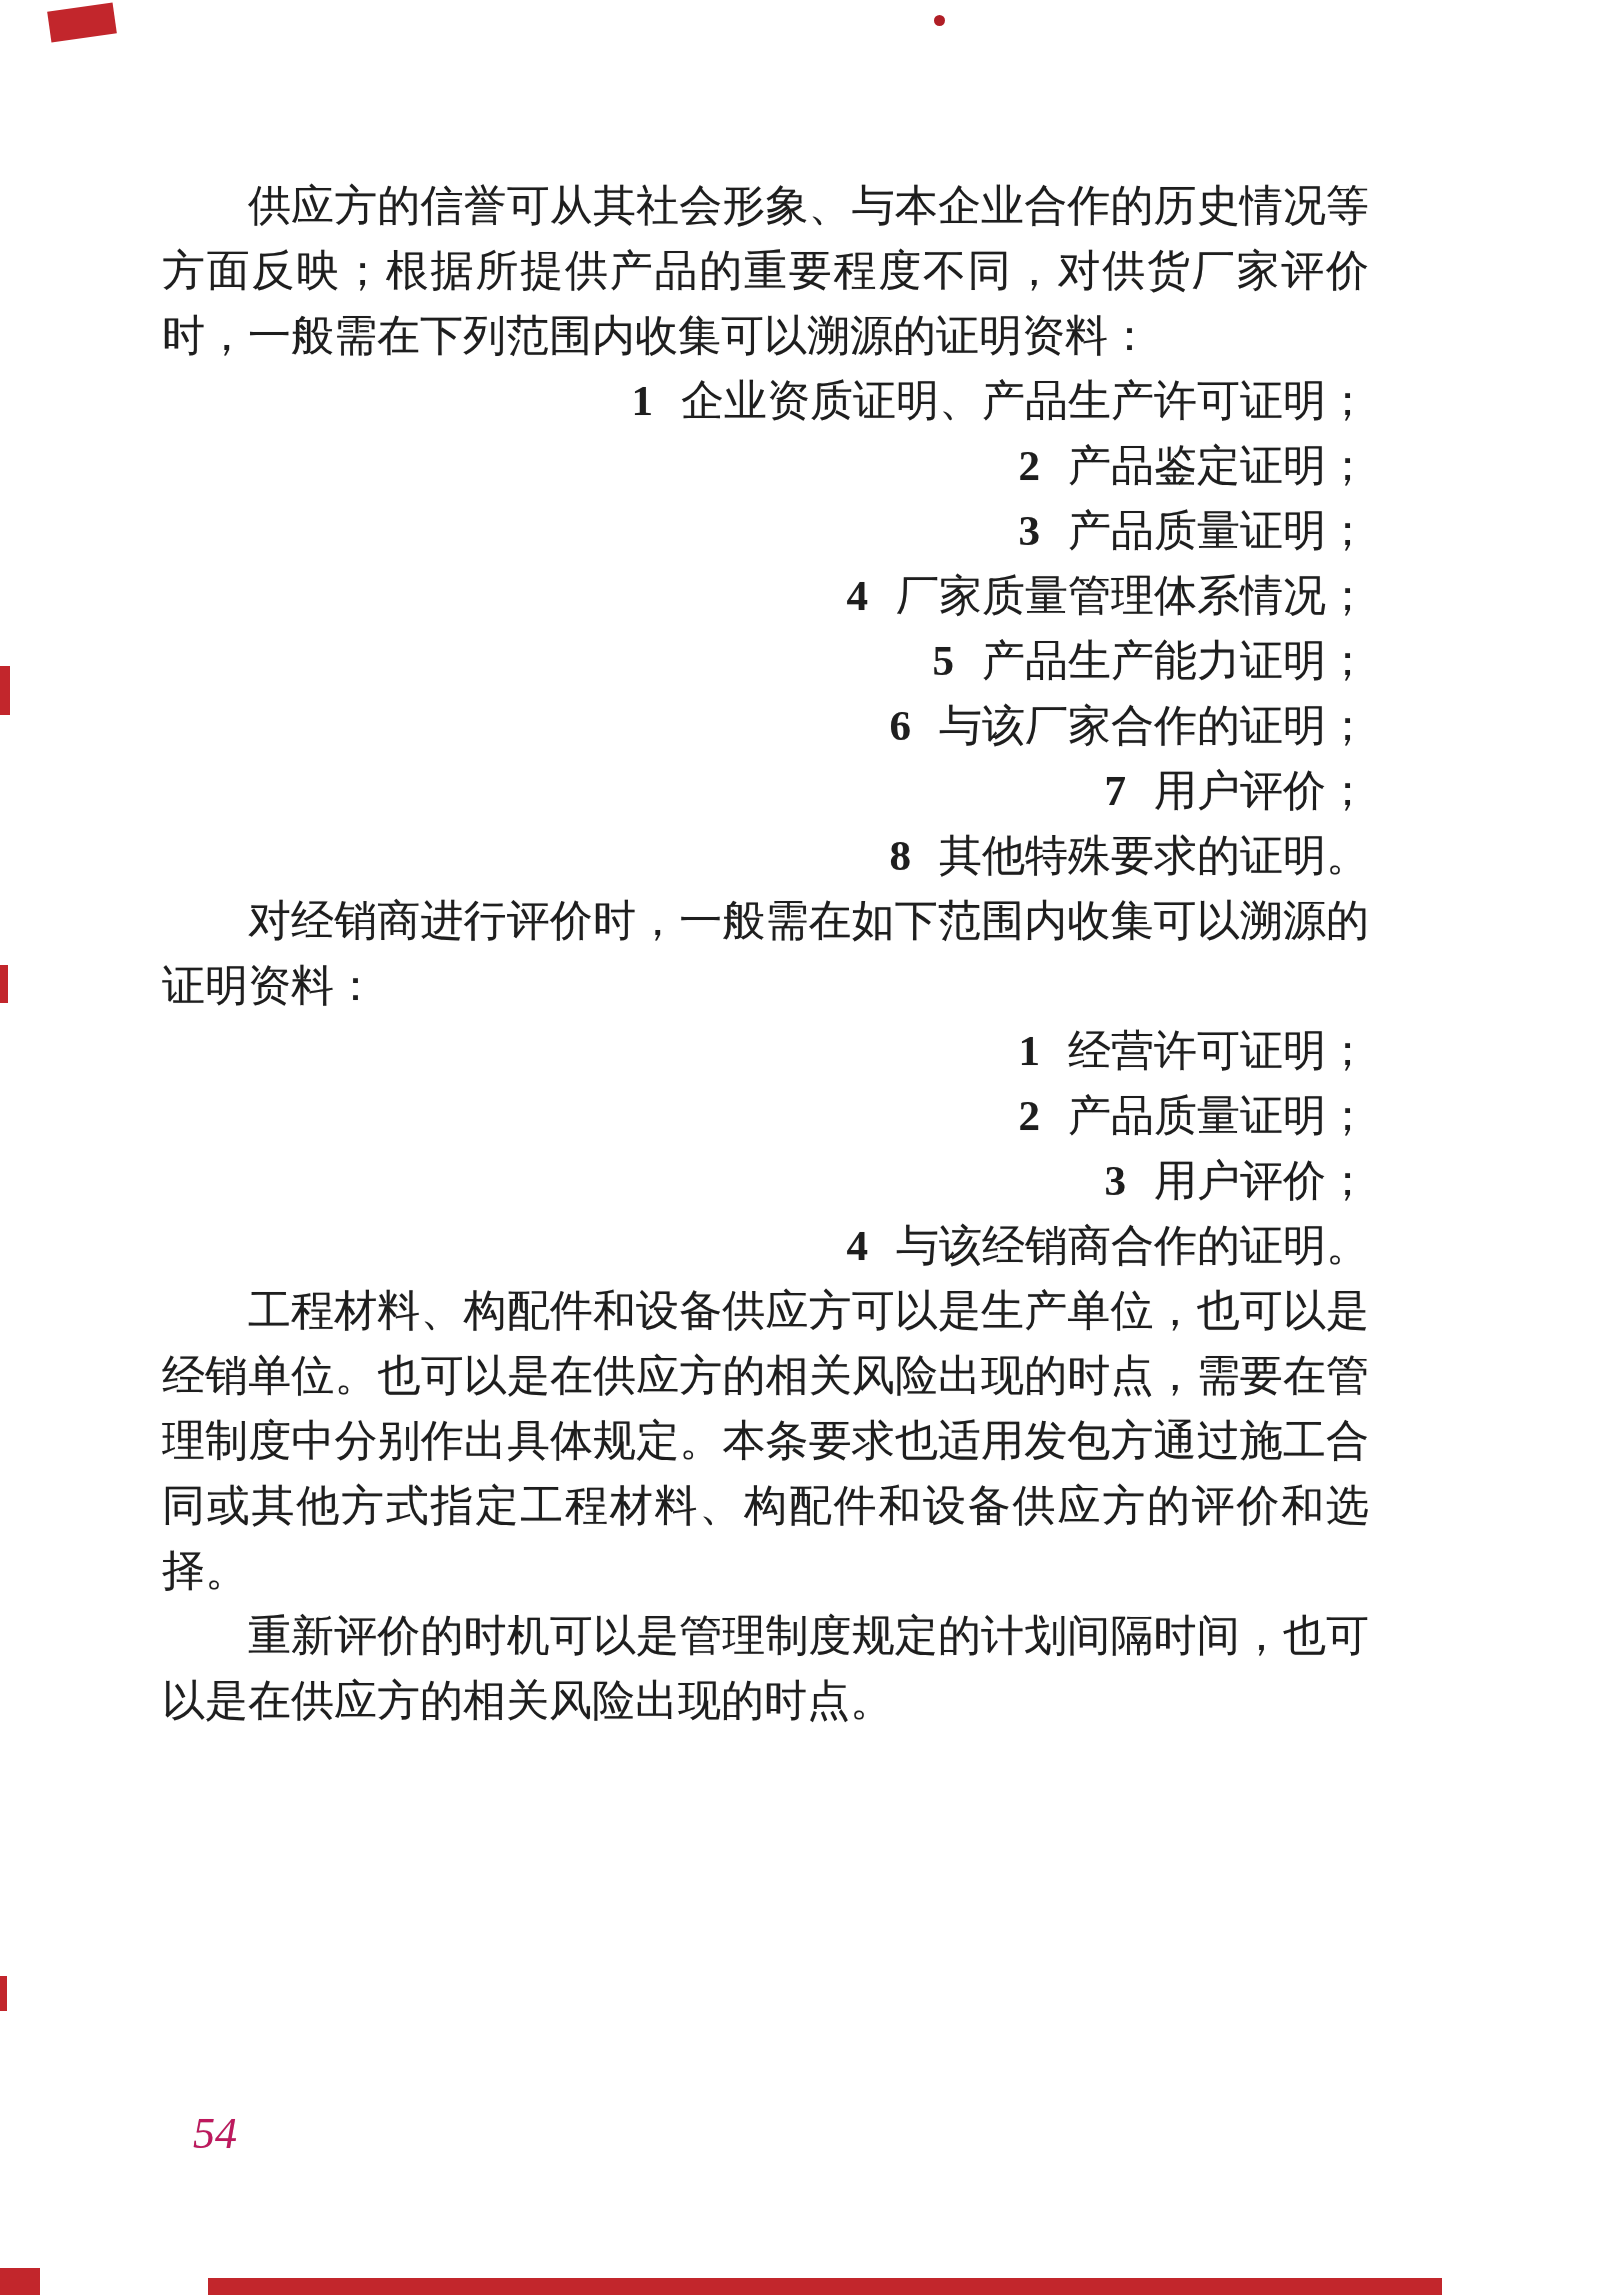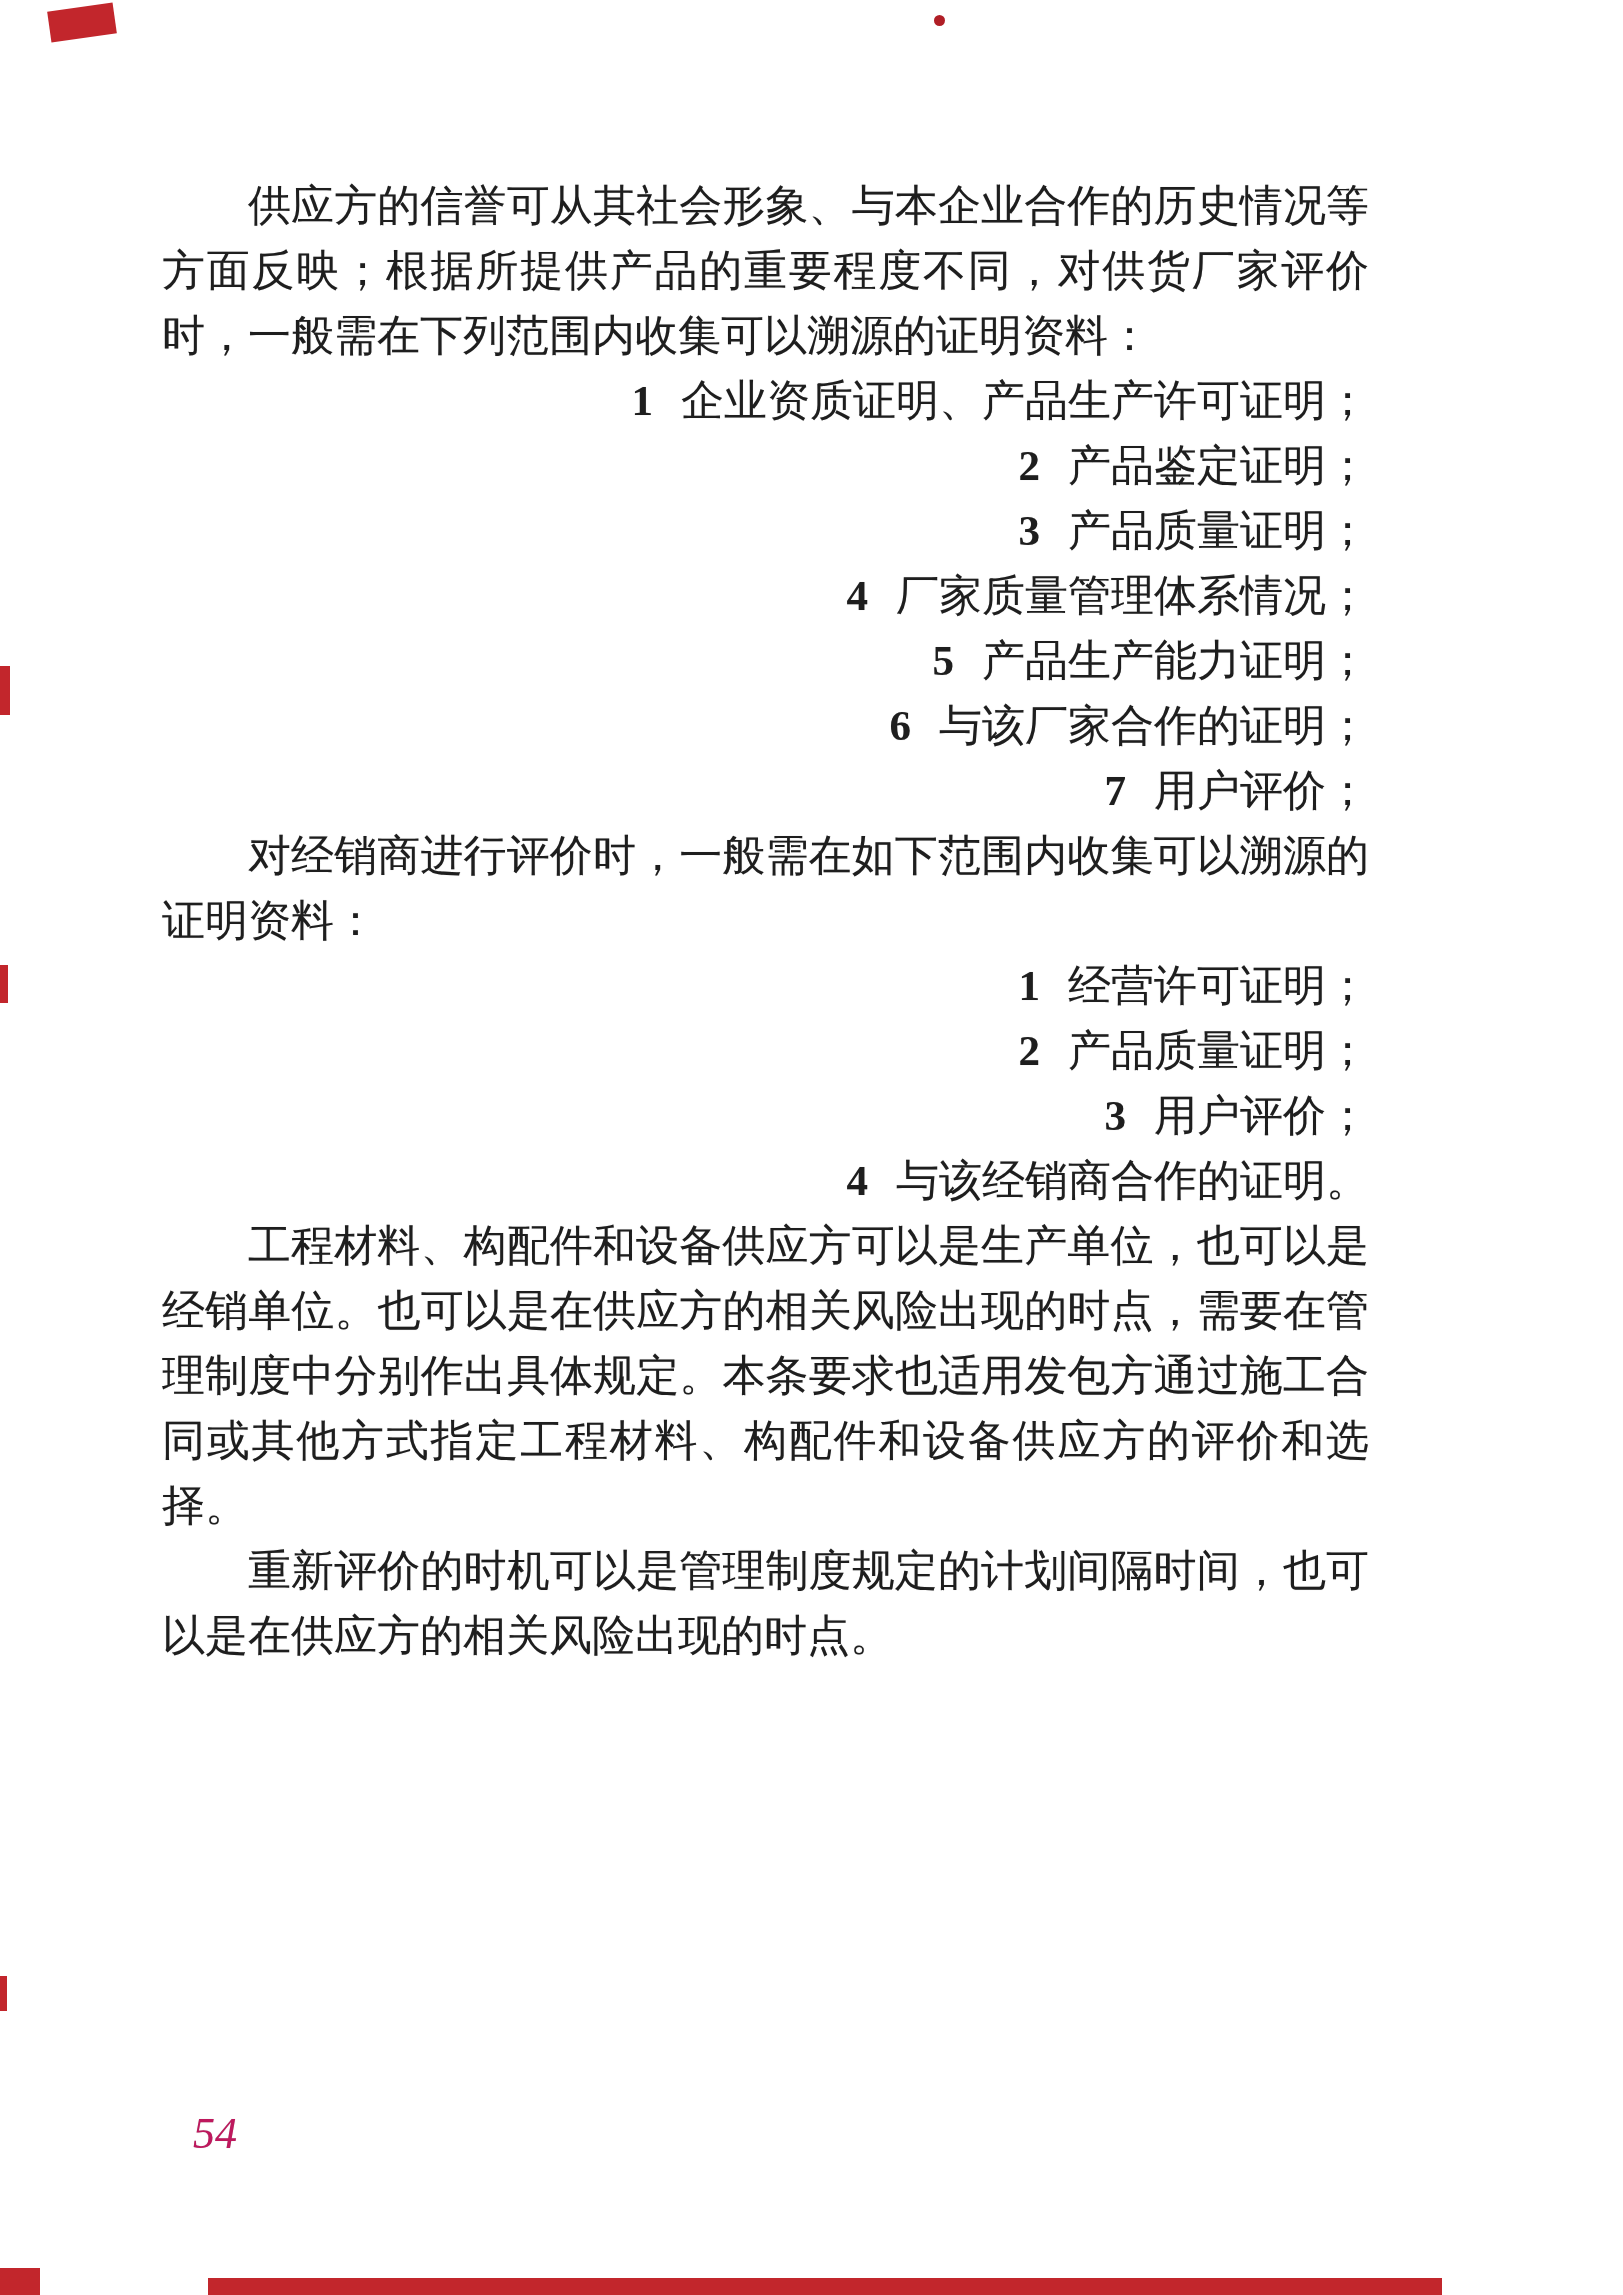--- a/index.html
+++ b/index.html
@@ -94,20 +94,23 @@
       </li>
       <li class="list-item">
         <span class="num">5</span><span>产品生产能力证明；</span>
       </li>
       <li class="list-item">
         <span class="num">6</span><span>与该厂家合作的证明；</span>
       </li>
       <li class="list-item">
         <span class="num">7</span><span>用户评价；</span>
       </li>
+      <li class="list-item">
+        <span class="num">8</span><span>其他特殊要求的证明。</span>
+      </li>
     </ol>
 
     <p class="para">对经销商进行评价时，一般需在如下范围内收集可以溯源的证明资料：</p>
 
     <ol class="doc-list">
       <li class="list-item">
         <span class="num">1</span><span>经营许可证明；</span>
       </li>
       <li class="list-item">
         <span class="num">2</span><span>产品质量证明；</span>

